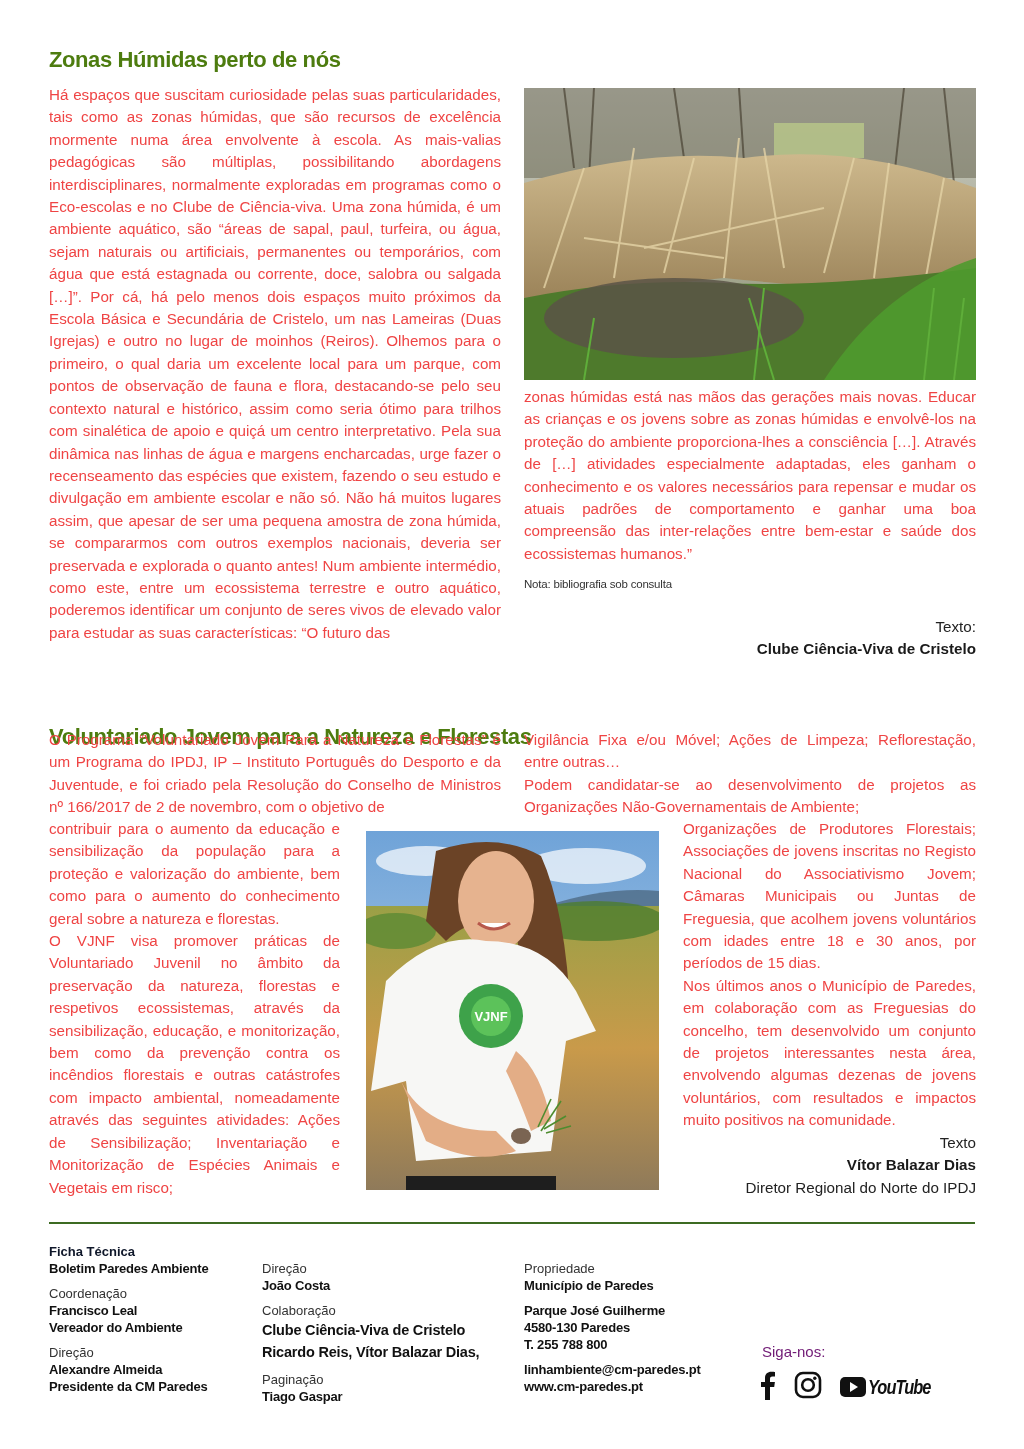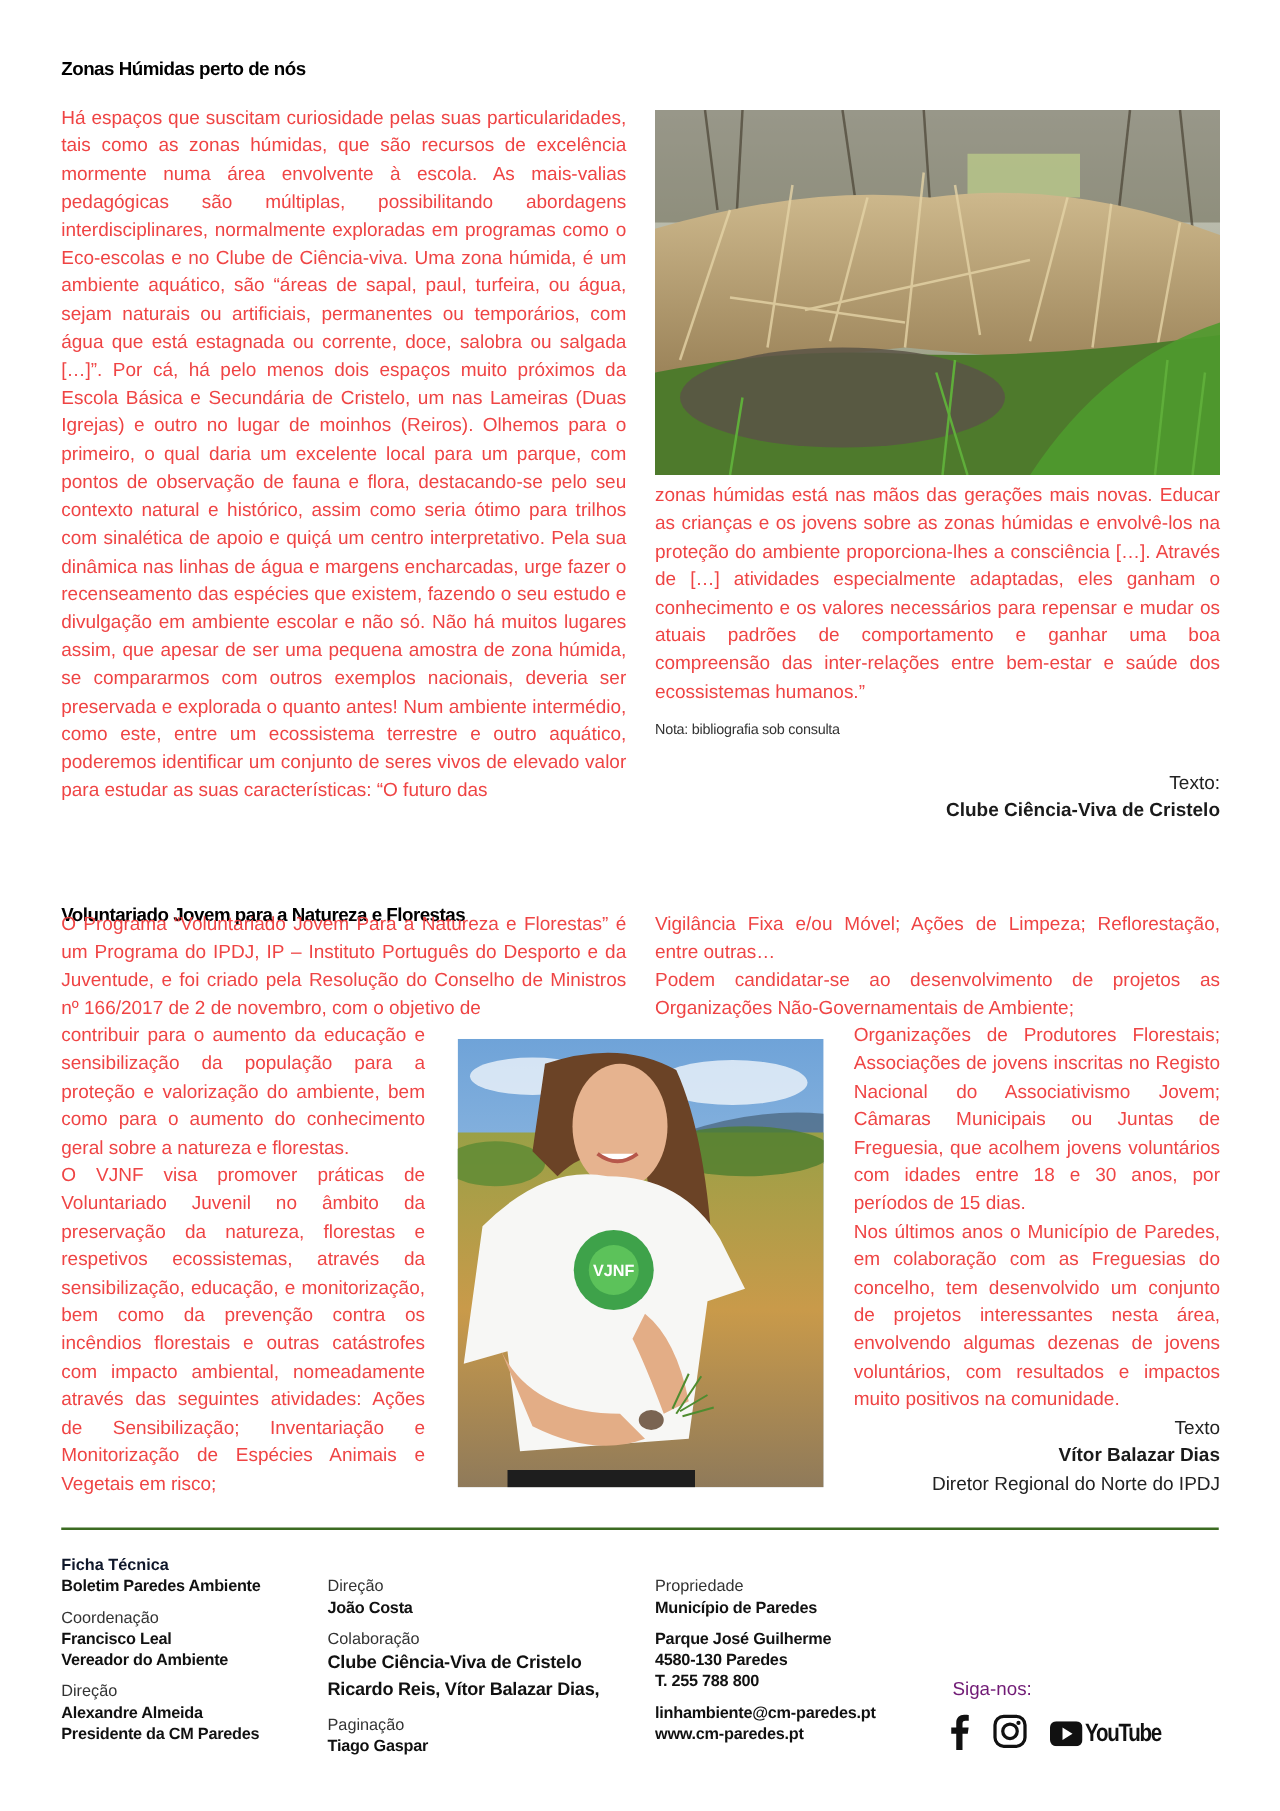--- a/index.html
+++ b/index.html
@@ -1,33 +1,33 @@
 <!DOCTYPE html>
 <html><head>
 <meta charset="utf-8">
 <style>
   html, body { margin: 0; padding: 0; background: #ffffff; }
   body { width: 1024px; height: 1449px; position: relative; overflow: hidden;
          font-family: "Liberation Sans", "DejaVu Sans", sans-serif; color: #222; }
   .abs { position: absolute; }
-  .heading { font-family: "Liberation Sans", sans-serif; font-weight: bold; color: #000000;
-             font-size: 15px; letter-spacing: -0.4px; margin: 0; white-space: nowrap; }
+  .heading { font-family: "Liberation Sans", sans-serif; font-weight: bold; color: #4d7c0f;
+             font-size: 22px; letter-spacing: -0.4px; margin: 0; white-space: nowrap; }
   .body-text { font-size: 15.2px; line-height: 22.4px; text-align: justify; color: #ef4444; margin: 0; }
   .body-text p { margin: 0; }
   .photo { position: absolute; overflow: hidden; }
   .right { text-align: right; }
   .bold { font-weight: bold; color: #1a1a1a; }
   .note { font-size: 11.5px; color: #333; letter-spacing: -0.2px; }
   .divider { position: absolute; left: 49px; top: 1222px; width: 926px; height: 2px; background: #3c6b22; }
   .ft-label { font-size: 13px; color: #333; line-height: 17px; }
   .ft-green { font-size: 13px; color: #0f172a; font-weight: bold; line-height: 17px; }
   .ft-value { font-size: 13px; font-weight: bold; color: #111; line-height: 17px; letter-spacing: -0.2px; }
   .ft-value-lg { font-size: 14.5px; font-weight: bold; color: #111; line-height: 22px; letter-spacing: -0.2px; }
   .ft-block { margin-bottom: 8px; }
-  .social-icon { display: inline-block; vertical-align: middle; }
+  .social-icon { display: inline-block; vertical-align: middle; font-style: italic; }
 </style>
 </head>
 <body>
 
 <h1 class="abs heading" style="left:49px; top:47px;">Zonas Húmidas perto de nós</h1>
 
 <div class="abs body-text" style="left:49px; top:84px; width:452px;">
   <p>Há espaços que suscitam curiosidade pelas suas particularidades, tais como as zonas húmidas, que são recursos de excelência mormente numa área envolvente à escola. As mais-valias pedagógicas são múltiplas, possibilitando abordagens interdisciplinares, normalmente exploradas em programas como o Eco-escolas e no Clube de Ciência-viva. Uma zona húmida, é um ambiente aquático, são “áreas de sapal, paul, turfeira, ou água, sejam naturais ou artificiais, permanentes ou temporários, com água que está estagnada ou corrente, doce, salobra ou salgada […]”. Por cá, há pelo menos dois espaços muito próximos da Escola Básica e Secundária de Cristelo, um nas Lameiras (Duas Igrejas) e outro no lugar de moinhos (Reiros). Olhemos para o primeiro, o qual daria um excelente local para um parque, com pontos de observação de fauna e flora, destacando-se pelo seu contexto natural e histórico, assim como seria ótimo para trilhos com sinalética de apoio e quiçá um centro interpretativo. Pela sua dinâmica nas linhas de água e margens encharcadas, urge fazer o recenseamento das espécies que existem, fazendo o seu estudo e divulgação em ambiente escolar e não só. Não há muitos lugares assim, que apesar de ser uma pequena amostra de zona húmida, se compararmos com outros exemplos nacionais, deveria ser preservada e explorada o quanto antes! Num ambiente intermédio, como este, entre um ecossistema terrestre e outro aquático, poderemos identificar um conjunto de seres vivos de elevado valor para estudar as suas características: “O futuro das</p>
 </div>
 

